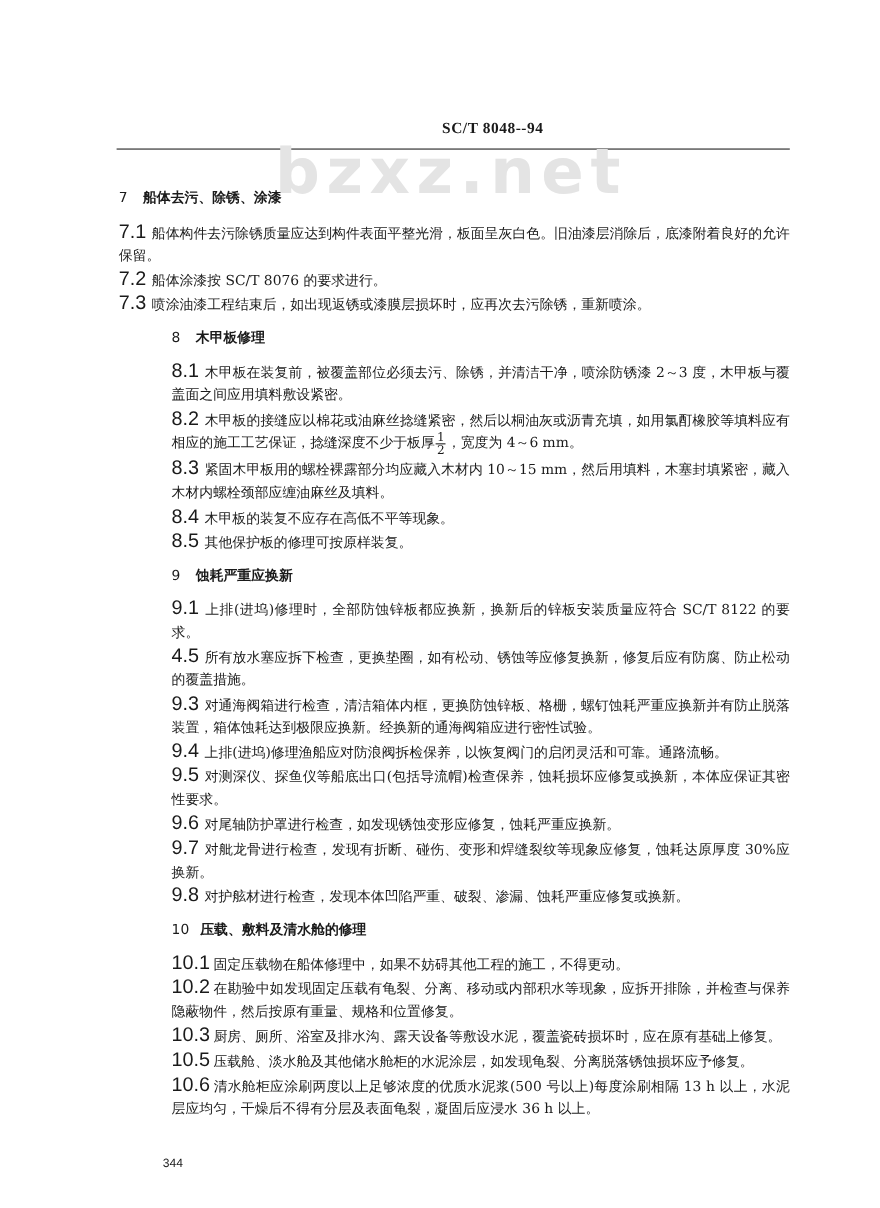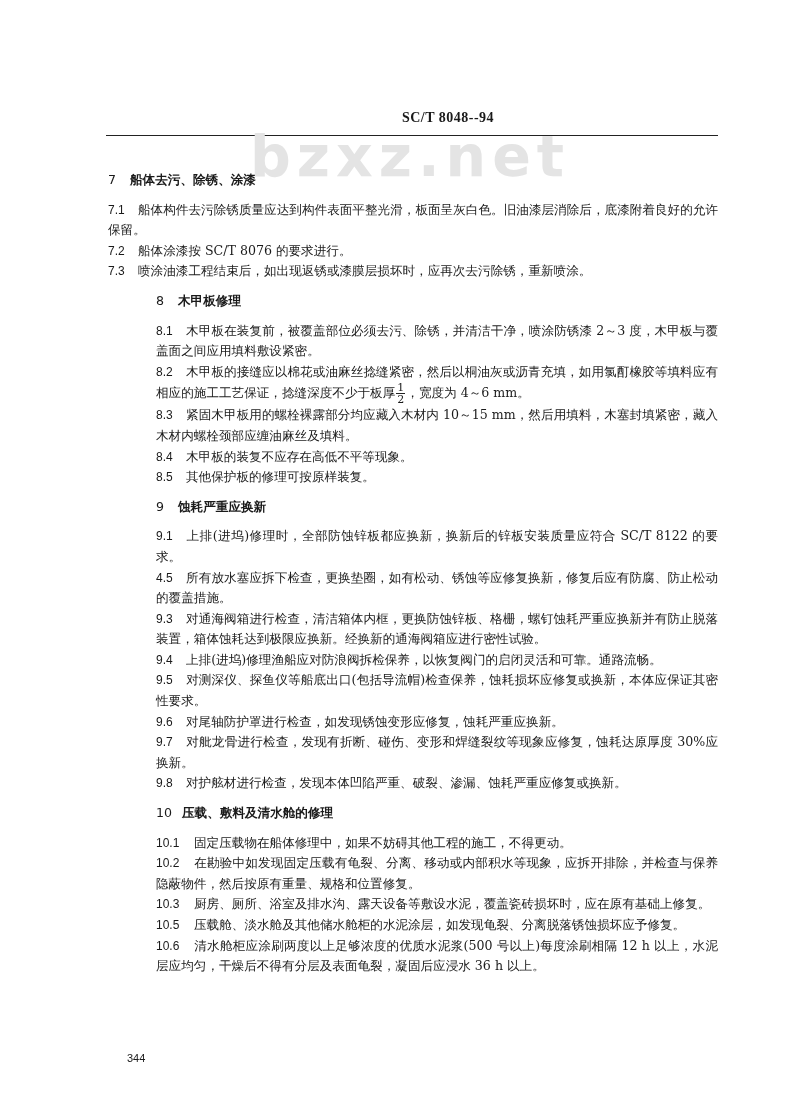--- a/index.html
+++ b/index.html
@@ -27,29 +27,29 @@
   }
   .section { margin: 0; }
   .sec-heading {
     font-family: "DejaVu Sans", "Liberation Sans", sans-serif; font-weight: bold; font-size: 12.6px;
     margin: 0 0 9px 0;
   }
   .sec-heading .num { font-weight: normal; display: inline-block; width: 22px; }
   .sec10 .sec-heading .num { width: 26px; }
   .clause { margin: 0; text-align: justify; }
   .clause .cnum {
-    font-family: "Liberation Sans", "DejaVu Sans", sans-serif; display: inline-block; min-width: 30px; font-size: 12px;
+    font-family: "Liberation Sans", "DejaVu Sans", sans-serif; display: inline-block; min-width: 30px; font-size: 18px;
   }
   .sec10 .clause .cnum { min-width: 38px; }
   .section + .section { margin-top: 9px; margin-left: 48px; }
   .frac { display: inline-block; vertical-align: middle; text-align: center; font-size: 11px; line-height: 11px; margin: 0 1px; }
   .frac span { display: block; }
   .frac .top { border-bottom: 1px solid #222; padding: 0 1px; }
   .page-number {
-    position: absolute; top: 1052px; left: 127px; font-family: "Liberation Sans", sans-serif; font-size: 11px;
+    position: absolute; top: 1052px; left: 148px; font-family: "Liberation Sans", sans-serif; font-size: 11px;
   }
 </style>
 </head>
 <body>
 
 <div class="page-header">SC/T 8048--94</div>
 <div class="header-rule"></div>
 <div class="watermark">bzxz.net</div>
 
 <div class="content">
@@ -81,18 +81,18 @@
     <p class="clause"><span class="cnum">9.7</span><span>对舭龙骨进行检查，发现有折断、碰伤、变形和焊缝裂纹等现象应修复，蚀耗达原厚度 30%应换新。</span></p>
     <p class="clause"><span class="cnum">9.8</span><span>对护舷材进行检查，发现本体凹陷严重、破裂、渗漏、蚀耗严重应修复或换新。</span></p>
   </div>
 
   <div class="section sec10">
     <p class="sec-heading"><span class="num">10</span><span>压载、敷料及清水舱的修理</span></p>
     <p class="clause"><span class="cnum">10.1</span><span>固定压载物在船体修理中，如果不妨碍其他工程的施工，不得更动。</span></p>
     <p class="clause"><span class="cnum">10.2</span><span>在勘验中如发现固定压载有龟裂、分离、移动或内部积水等现象，应拆开排除，并检查与保养隐蔽物件，然后按原有重量、规格和位置修复。</span></p>
     <p class="clause"><span class="cnum">10.3</span><span>厨房、厕所、浴室及排水沟、露天设备等敷设水泥，覆盖瓷砖损坏时，应在原有基础上修复。</span></p>
     <p class="clause"><span class="cnum">10.5</span><span>压载舱、淡水舱及其他储水舱柜的水泥涂层，如发现龟裂、分离脱落锈蚀损坏应予修复。</span></p>
-    <p class="clause"><span class="cnum">10.6</span><span>清水舱柜应涂刷两度以上足够浓度的优质水泥浆(500 号以上)每度涂刷相隔 12 h 以上，水泥层应均匀，干燥后不得有分层及表面龟裂，凝固后应浸水 36 h 以上。</span></p>
+    <p class="clause"><span class="cnum">10.6</span><span>清水舱柜应涂刷两度以上足够浓度的优质水泥浆(500 号以上)每度涂刷相隔 13 h 以上，水泥层应均匀，干燥后不得有分层及表面龟裂，凝固后应浸水 36 h 以上。</span></p>
   </div>
 
 </div>
 
 <div class="page-number">344</div>
 
 </body></html>

